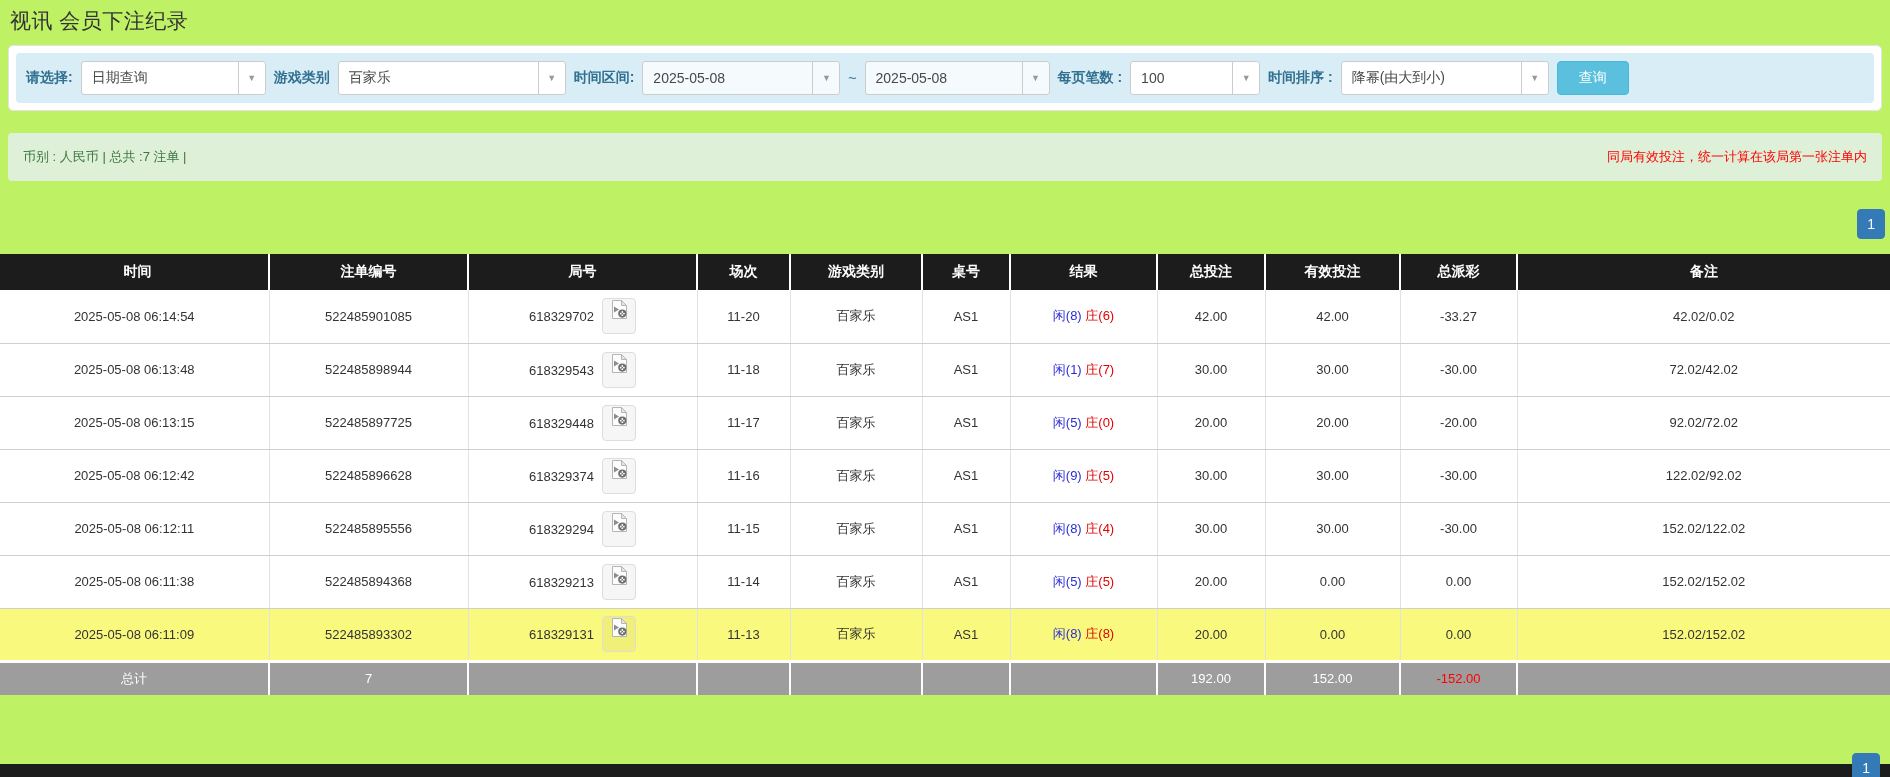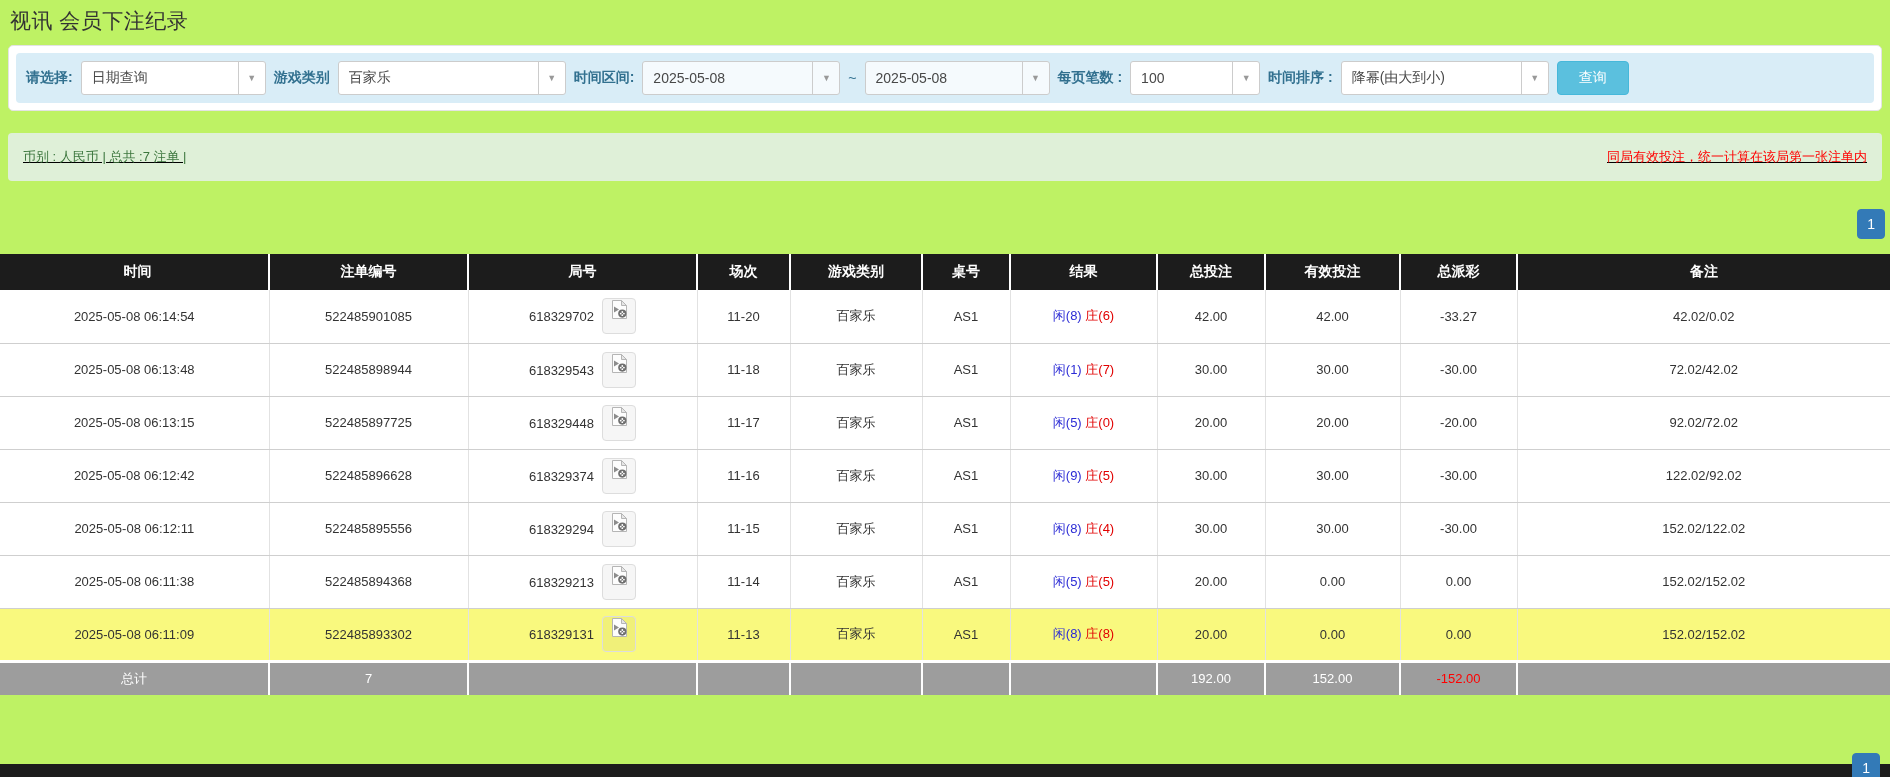--- a/index.html
+++ b/index.html
@@ -13,21 +13,21 @@
   .filter-bar { background:#d9edf7; border-radius:4px; padding:8px 10px; display:flex; align-items:center; gap:8px; }
   .flabel { color:#31708f; font-weight:bold; font-size:14px; white-space:nowrap; }
   .tilde { color:#31708f; font-size:14px; }
   .select { background:#fff; border:1px solid #ccc; border-radius:3px; height:34px; display:flex; align-items:center; font-size:14px; color:#484848; cursor:pointer; }
   .select.datebg { background:#f5fafd; }
   .sel-text { padding:0 10px; flex:1; white-space:nowrap; overflow:hidden; }
   .sel-arrow { width:27px; align-self:stretch; border-left:1px solid #ccc; display:flex; align-items:center; justify-content:center; color:#999; font-size:9px; }
   .w1 { width:185px; } .w2 { width:228px; } .w3 { width:198px; } .w4 { width:185px; } .w5 { width:130px; } .w6 { width:208px; }
   .query-btn { background:#5bc0de; border:1px solid #46b8da; color:#fff; font-size:14px; height:34px; padding:0 21px; border-radius:4px; cursor:pointer; }
 
-  .alert { margin:22px 8px 0 8px; background:#dff0d8; border-radius:4px; padding:0 15px; height:48px; display:flex; align-items:center; justify-content:space-between; font-size:13px;text-decoration:underline; }
+  .alert { margin:22px 8px 0 8px; background:#dff0d8; border-radius:4px; padding:0 15px; height:48px; display:flex; align-items:center; justify-content:space-between; font-size:13px; }
   .alert-left { color:#3c763d; }
   .alert-right { color:#ff0000; }
 
   .pager { display:flex; justify-content:flex-end; padding-right:5px; }
   .pager.top { margin-top:28px; margin-bottom:15px; }
   .page-btn { background:#337ab7; border:1px solid #337ab7; color:#fff; min-width:27px; height:30px; border-radius:4px; display:inline-flex; align-items:center; justify-content:center; font-size:14px; padding:0 9px; text-decoration:none; cursor:pointer; }
 
   table.records { width:1890px; border-collapse:collapse; table-layout:fixed; }
   thead th { background:#1c1c1c; color:#fff; font-size:14px; font-weight:bold; height:36px; border-left:2px solid #fff; text-align:center; }
   thead th:first-child { border-left:none;padding-left:7px; }

